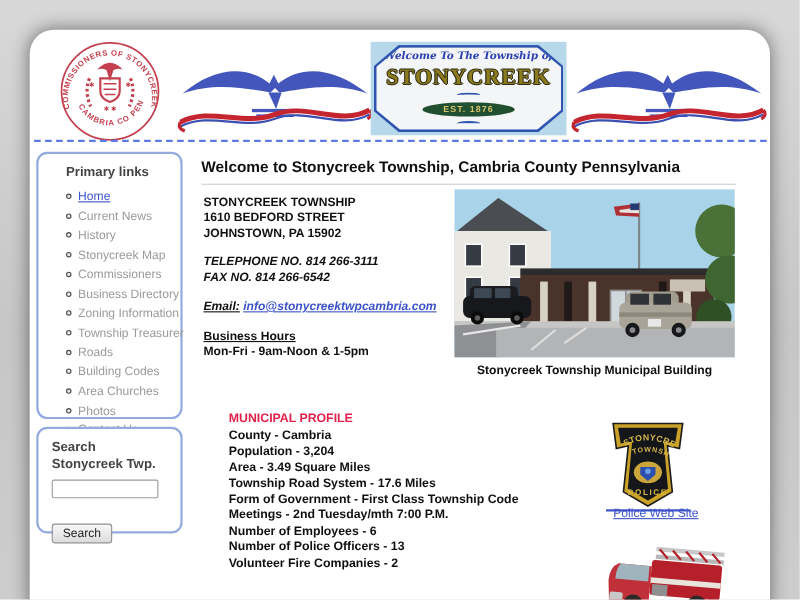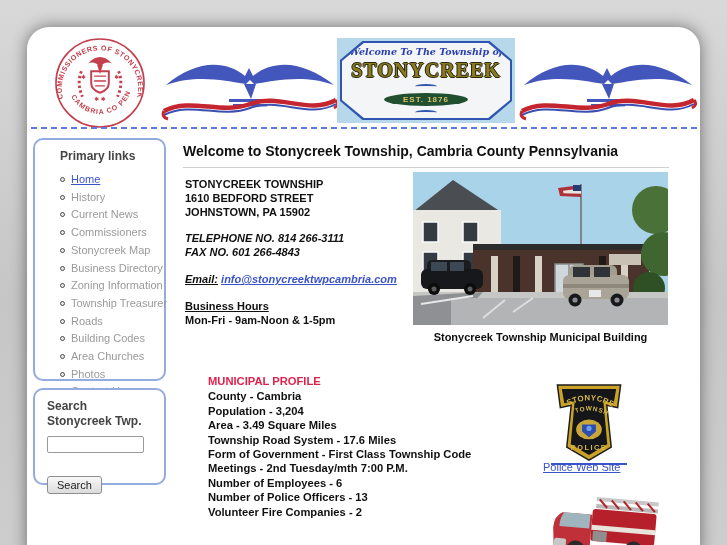--- a/index.html
+++ b/index.html
@@ -65,21 +65,21 @@
   .email-link { font-style:italic; color:#3b53c9; text-decoration:underline; cursor:pointer; }
   .uline { text-decoration:underline; }
   .photo { position:absolute; left:386px; top:145px; width:255px; height:153px; }
   .caption { position:absolute; left:386px; top:304px; width:255px; text-align:center;
     font-size:11px; font-weight:bold; color:#101010; }
   .profile { position:absolute; left:181px; top:347px; font-size:11.2px; font-weight:bold;
     color:#101010; line-height:14.4px; }
   .profile-title { color:#e2214b; margin-bottom:1px; }
   .badge-wrap { position:absolute; left:524px; top:355px; width:76px; height:83px;
     border-bottom:2px solid #3b53c9; cursor:pointer; }
-  .police-link { position:absolute; left:516px; top:434px; width:92px; text-align:left;
+  .police-link { position:absolute; left:516px; top:434px; width:92px; text-align:right;
     font-size:11px; color:#3b53c9; text-decoration:underline; cursor:pointer; }
   .truck { position:absolute; left:520px; top:459px; width:118px; height:92px; }
 </style>
 </head>
 <body>
 
 <div class="card">
 
   <svg class="seal" viewBox="0 0 100 96">
     <circle cx="50" cy="48" r="45" fill="none" stroke="#c4404e" stroke-width="1.6"></circle>
@@ -140,24 +140,24 @@
     <path d="M3,60 C30,46 60,64 89,53 C118,42 148,64 175,49" fill="none" stroke="#3a4fb0" stroke-width="2"></path>
     <path d="M3,56 q-3,6 4,8 M175,45 q4,5 -2,8" fill="none" stroke="#c4252e" stroke-width="3"></path>
   </svg>
 
   <div class="dashes"></div>
 
   <div class="side-box nav-box">
     <div class="nav-title">Primary links</div>
     <ul class="nav-list">
       <li><span class="blt"></span><a class="navlink active">Home</a></li>
+      <li><span class="blt"></span><a class="navlink">Current News</a></li>
       <li><span class="blt"></span><a class="navlink">History</a></li>
-      <li><span class="blt"></span><a class="navlink">Current News</a></li>
+      <li><span class="blt"></span><a class="navlink">Stonycreek Map</a></li>
       <li><span class="blt"></span><a class="navlink">Commissioners</a></li>
-      <li><span class="blt"></span><a class="navlink">Stonycreek Map</a></li>
       <li><span class="blt"></span><a class="navlink">Business Directory</a></li>
       <li><span class="blt"></span><a class="navlink">Zoning Information</a></li>
       <li><span class="blt"></span><a class="navlink">Township Treasurer</a></li>
       <li><span class="blt"></span><a class="navlink">Roads</a></li>
       <li><span class="blt"></span><a class="navlink">Building Codes</a></li>
       <li><span class="blt"></span><a class="navlink">Area Churches</a></li>
       <li><span class="blt"></span><a class="navlink">Photos</a></li>
       <li><span class="blt"></span><a class="navlink">Contact Us</a></li>
     </ul>
   </div>
@@ -170,21 +170,21 @@
 
   <h1 class="welcome">Welcome to Stonycreek Township, Cambria County Pennsylvania</h1>
   <div class="rule"></div>
 
   <div class="address">
     <div>STONYCREEK TOWNSHIP</div>
     <div>1610 BEDFORD STREET</div>
     <div>JOHNSTOWN, PA 15902</div>
     <div class="gap"></div>
     <div class="italic">TELEPHONE NO. 814 266-3111</div>
-    <div class="italic">FAX NO. 601 266-4843</div>
+    <div class="italic">FAX NO. 814 266-6542</div>
     <div class="gap"></div>
     <div>
       <span class="email-label">Email:</span>
       <a class="email-link">info@stonycreektwpcambria.com</a>
     </div>
     <div class="gap"></div>
     <div class="uline">Business Hours</div>
     <div>Mon-Fri - 9am-Noon &amp; 1-5pm</div>
   </div>
 

